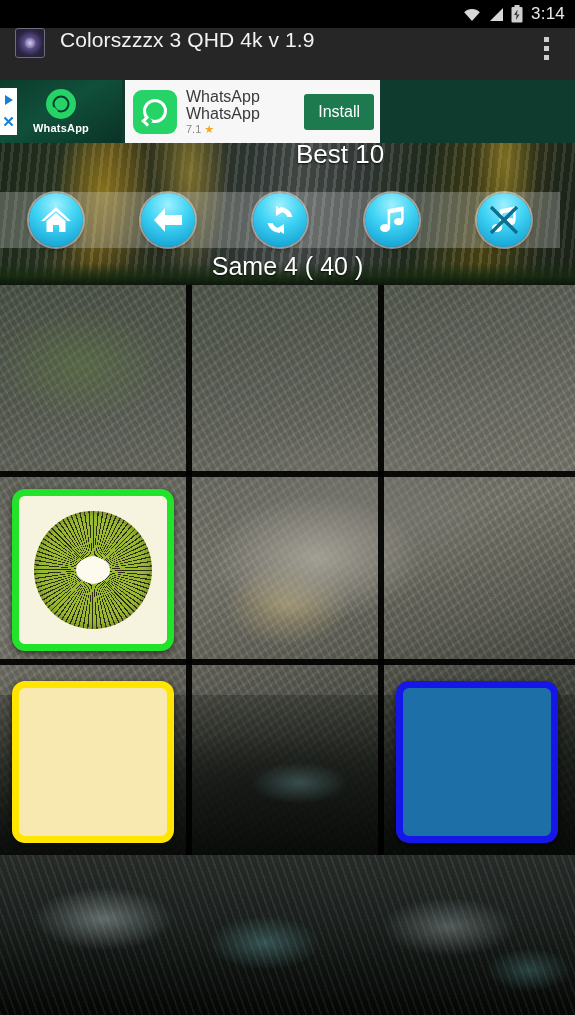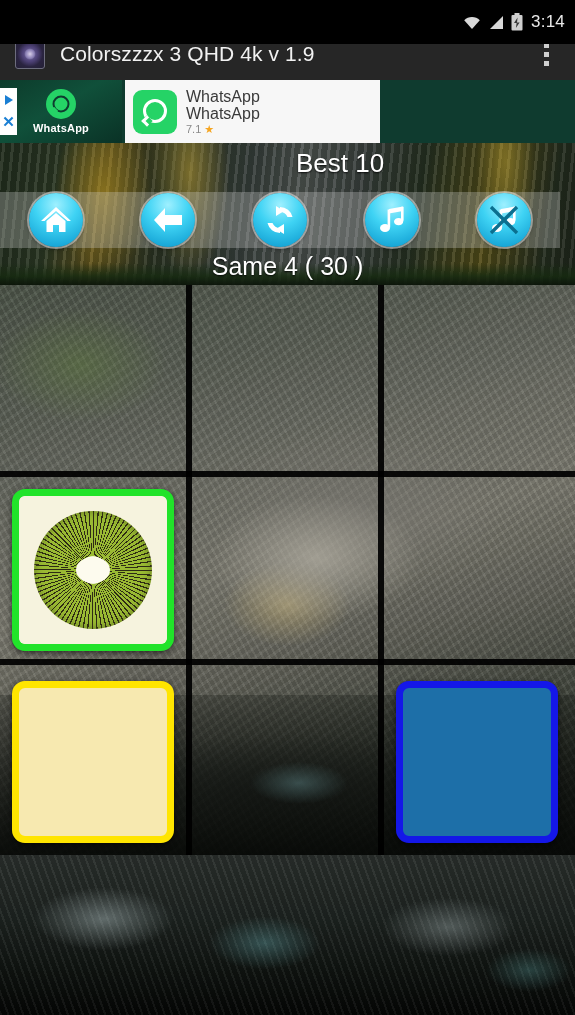--- a/index.html
+++ b/index.html
@@ -4,32 +4,32 @@
 <style>
   html,body{margin:0;padding:0;background:#000;}
   body{
     width:575px;height:1015px;overflow:hidden;position:relative;
     font-family:"Liberation Sans",sans-serif;
     -webkit-font-smoothing:antialiased;
   }
 
   
   #statusbar{
-    position:absolute;left:0;top:0;width:575px;height:44px;
+    position:absolute;left:0;top:0;width:575px;height:28px;
     background:#000;display:flex;align-items:center;justify-content:flex-end;
     padding-right:10px;box-sizing:border-box;z-index:60;
   }
   #statusbar .sb-ico{display:flex;align-items:center;margin-left:7px;}
   #sb-time{color:#e8e8e8;font-size:17px;letter-spacing:.2px;margin-left:8px;
            font-family:"Liberation Sans",sans-serif;}
 
   
   #actionbar{
     position:absolute;left:0;top:28px;width:575px;height:52px;
-    background:#262626;display:flex;align-items:center;z-index:55;
+    background:#262626;display:flex;align-items:flex-start;z-index:55;
   }
   #app-icon{
     width:30px;height:30px;margin-left:15px;border-radius:3px;flex:0 0 auto;
     background:
       radial-gradient(circle at 50% 50%, #7c6fb0 0%, #4b3f72 38%, #2a2440 60%, #221f33 100%),
       linear-gradient(135deg,#5b7a8c,#7a5b6b);
     box-shadow:inset 0 0 0 1px #6d6d7d;
     position:relative;overflow:hidden;
   }
   #app-icon:after{
@@ -131,21 +131,21 @@
     background:#1d7a4f;color:#fff;font-size:16px;border:none;border-radius:3px;
     padding:9px 14px;flex:0 0 auto;margin-left:4px;font-family:"Liberation Sans",sans-serif;
   }
 
   
   .hud-label{
     position:absolute;color:#fff;font-size:26px;z-index:20;
     text-shadow:0 1px 2px rgba(0,0,0,.85);white-space:nowrap;
   }
   #score-label{left:2px;top:68px;}
-  #best-label{left:296px;top:68px;}
+  #best-label{left:296px;top:59px;}
   #same-label{left:0;right:0;top:172px;text-align:center;font-size:25px;}
 
   
   #btn-row{
     position:absolute;left:0;top:104px;width:575px;height:72px;z-index:20;
     display:flex;align-items:center;
   }
   .gbtn{
     width:112px;height:56px;position:relative;display:flex;align-items:center;
     justify-content:center;background:rgba(210,210,210,.30);
@@ -307,20 +307,21 @@
     <div id="ad-card">
       <div id="wa-logo-lg"></div>
       <div id="ad-text">
         <div id="ad-title">WhatsApp</div>
         <div id="ad-title">WhatsApp</div>
         <div id="ad-rating">
           <span>7.1</span>
           <span class="star">★</span>
         </div>
       </div>
+      <button id="ad-install">Install</button>
     </div>
   </div>
 
   <div class="hud-label" id="best-label">Best 10</div>
 
   <div id="btn-row">
 
     <div class="gbtn">
       <div class="circle">
         <svg width="34" height="32" viewBox="0 0 34 32">
@@ -370,21 +371,21 @@
           <ellipse cx="9" cy="24" rx="5" ry="4" fill="#fff"></ellipse>
           <ellipse cx="22.6" cy="17.6" rx="4.6" ry="3.7" fill="#fff"></ellipse>
           <line x1="3" y1="3" x2="29" y2="29" stroke="#0b6f8f" stroke-width="3.4"></line>
           <line x1="29" y1="3" x2="3" y2="29" stroke="#0b6f8f" stroke-width="3.4"></line>
         </svg>
       </div>
     </div>
 
   </div>
 
-  <div class="hud-label" id="same-label">Same 4 ( 30 )</div>
+  <div class="hud-label" id="same-label">Same 4 ( 40 )</div>
 
   <div id="board">
     <div id="board-bg"></div>
 
     <div class="gutter" id="gv1"></div>
     <div class="gutter" id="gv2"></div>
     <div class="gutter" id="gh1"></div>
     <div class="gutter" id="gh2"></div>
 
     <div class="cell" style="left:0;top:0"></div>

